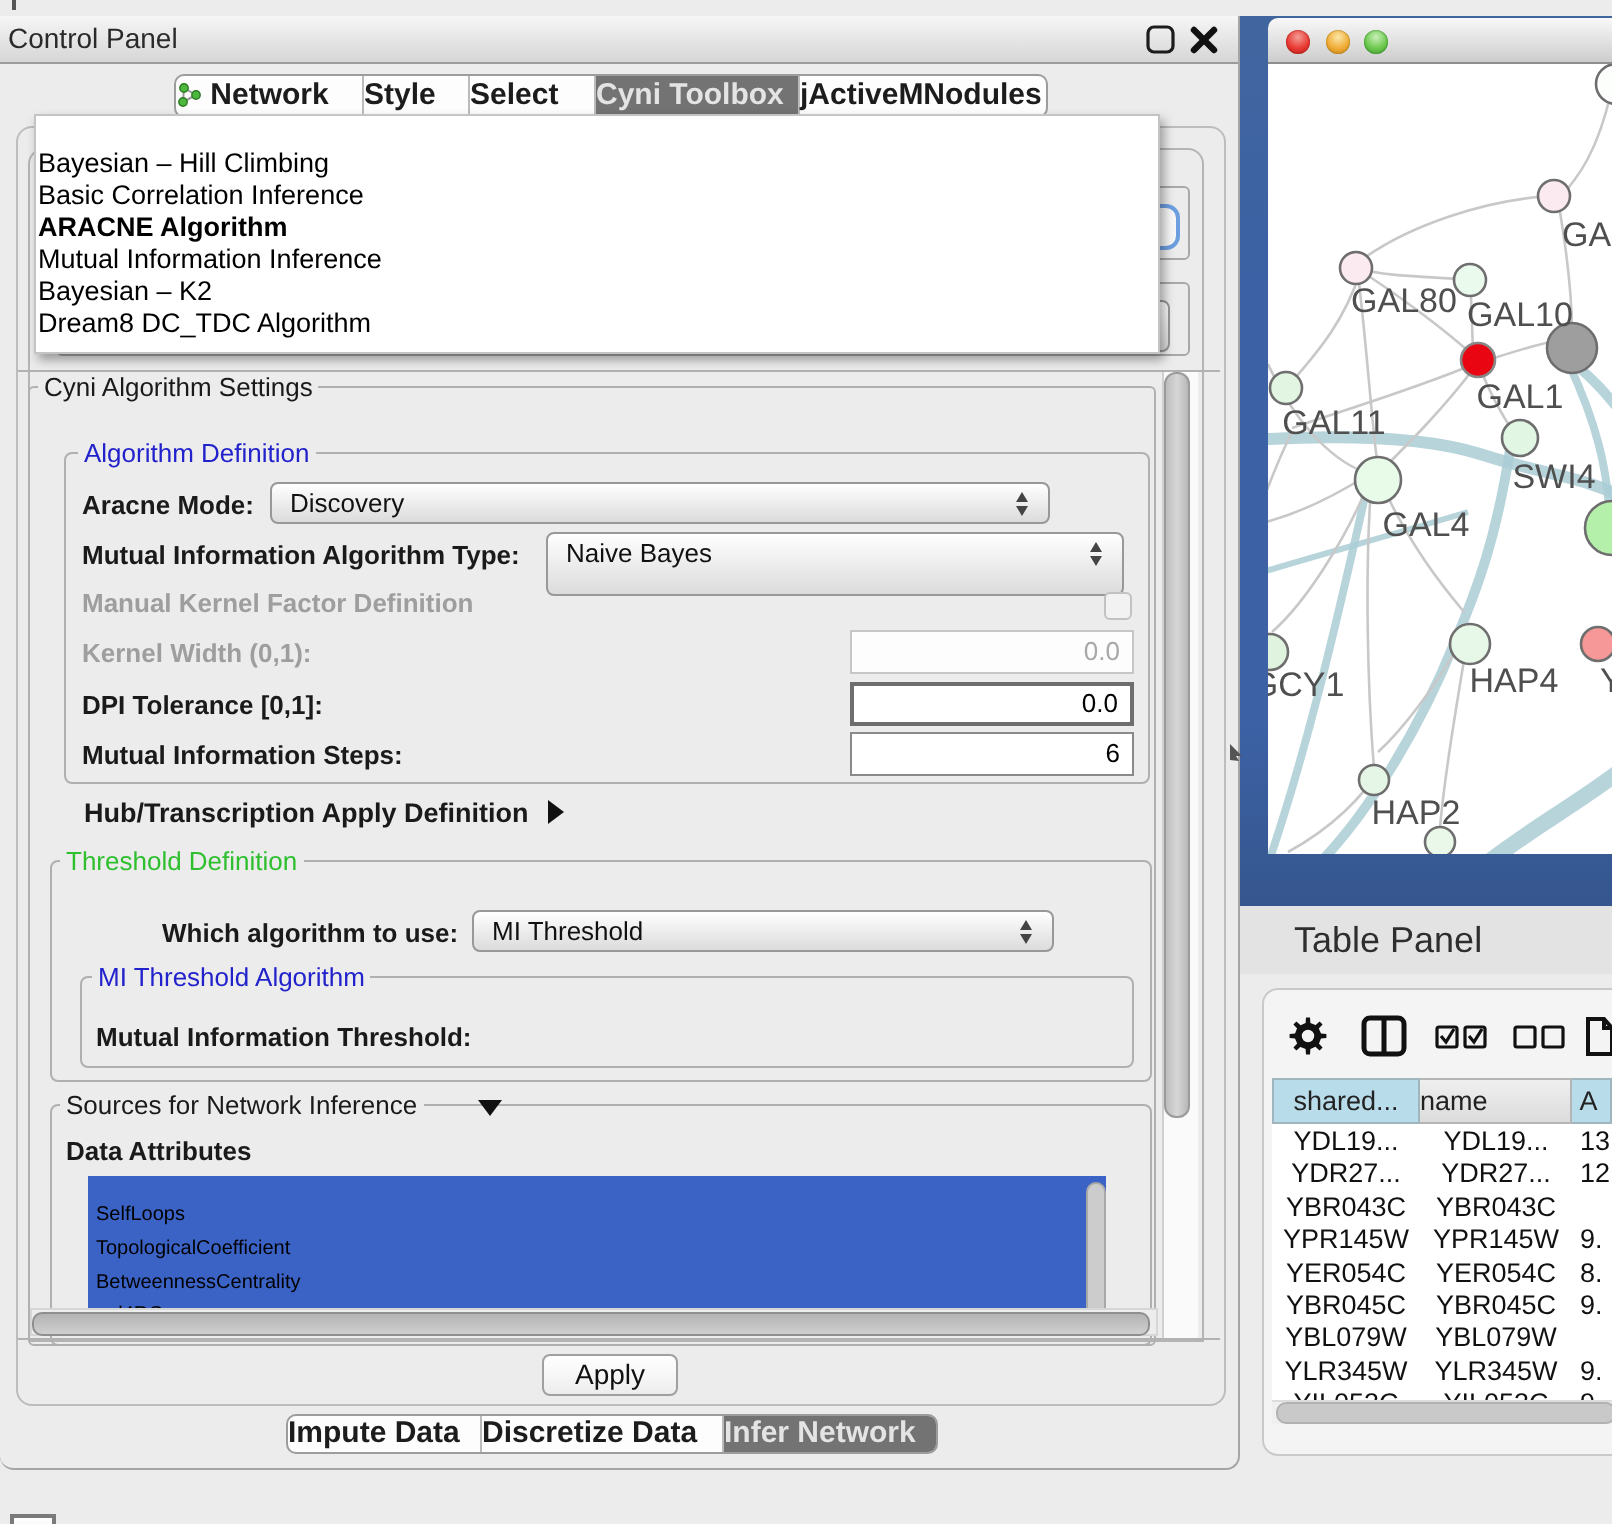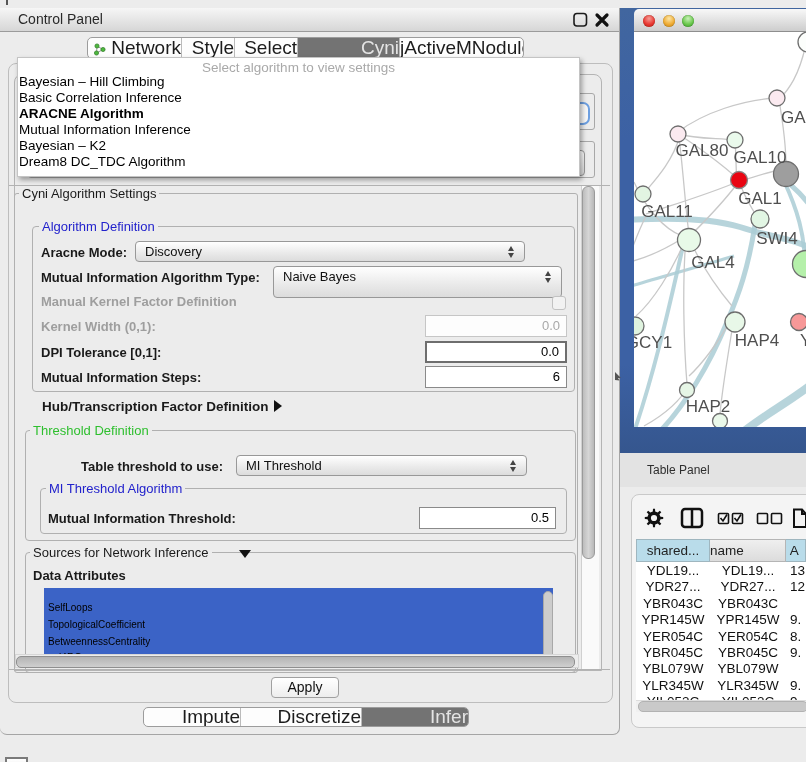--- a/index.html
+++ b/index.html
@@ -5,21 +5,21 @@
 .abs{position:absolute}
 .lbl{position:absolute;font-weight:bold;font-size:13px;color:#1a1a1a;white-space:nowrap}
 .grp{position:absolute;border:1px solid #b0b0b0;border-radius:4px}
 .glbl{position:absolute;background:#ececec;padding:0 3px;font-size:13px;white-space:nowrap}
 .fld{position:absolute;background:#fff;font-size:13px;text-align:right;box-sizing:border-box;padding:2px 6px 0 0}
 .combo{position:absolute;box-sizing:border-box;border:1px solid #989898;border-radius:4px;background:linear-gradient(#ffffff,#e9e9e9 60%,#dcdcdc);font-size:13px;color:#111}
 .combo .ct{position:absolute;left:9px;top:2px;white-space:nowrap}
 .au{position:absolute;width:0;height:0;border-left:3.5px solid transparent;border-right:3.5px solid transparent;border-bottom:5px solid #444;top:4px}
 .ad{position:absolute;width:0;height:0;border-left:3.5px solid transparent;border-right:3.5px solid transparent;border-top:5px solid #444;top:11px}
 .seg{position:absolute;display:flex;border:1px solid #9c9c9c;border-radius:5px;overflow:hidden;background:#fdfdfd;box-sizing:border-box}
-.seg div{font-size:19px;font-weight:normal;color:#1c1c1c;text-align:right;line-height:20px;border-left:1px solid #bbb}
+.seg div{font-size:15px;font-weight:bold;color:#1c1c1c;text-align:left;line-height:20px;border-left:1px solid #bbb}
 .seg div:first-child{border-left:none}
 .seg .sel{background:#737373;color:#e4e4e4}
 .trow{position:absolute;left:0;width:100%;height:17px;line-height:17px}
 .c1{position:absolute;left:0;width:74px;text-align:center}
 .c2{position:absolute;left:74px;width:76px;text-align:center}
 .c3{position:absolute;left:154px}
 </style></head>
 <body>
 <div id="root">
 
@@ -94,21 +94,21 @@
       <text x="79" y="236" text-anchor="middle">GAL4</text>
       <text x="15" y="316" text-anchor="middle">GCY1</text>
       <text x="123" y="314" text-anchor="middle">HAP4</text>
       <text x="166" y="314">YJL</text>
       <text x="74" y="380" text-anchor="middle">HAP2</text>
     </g>
   </svg>
 </div>
 
 <div class="abs" style="left:620px;top:453px;width:186px;height:309px;background:#ececec"></div>
-<div class="abs" style="left:620px;top:453px;width:186px;height:34px;background:#e3e3e3;font-size:12px;color:#2e2e2e;line-height:34px"><span style="margin-left:27px">Table Panel</span></div>
+<div class="abs" style="left:620px;top:453px;width:186px;height:34px;background:#e3e3e3;font-size:18px;color:#2e2e2e;line-height:34px"><span style="margin-left:27px">Table Panel</span></div>
 <div class="abs" style="left:631px;top:494px;width:185px;height:232px;background:#f4f4f4;border:1px solid #c9c9c9;border-radius:8px"></div>
 
 <svg class="abs" style="left:636px;top:505px" width="170" height="26" viewBox="0 0 170 26">
   <g fill="#111">
     <path fill-rule="evenodd" d="M 16.8 6.5 L 16.8 6.5 L 17.0 3.8 L 19.0 3.8 L 19.2 6.5 L 21.7 7.5 L 21.7 7.6 L 23.8 5.7 L 25.3 7.2 L 23.4 9.3 L 24.5 11.8 L 24.5 11.8 L 27.2 12.0 L 27.2 14.0 L 24.5 14.2 L 23.5 16.7 L 23.4 16.7 L 25.3 18.8 L 23.8 20.3 L 21.7 18.4 L 19.2 19.5 L 19.2 19.5 L 19.0 22.2 L 17.0 22.2 L 16.8 19.5 L 14.3 18.5 L 14.3 18.4 L 12.2 20.3 L 10.7 18.8 L 12.6 16.7 L 11.5 14.2 L 11.5 14.2 L 8.8 14.0 L 8.8 12.0 L 11.5 11.8 L 12.5 9.3 L 12.6 9.3 L 10.7 7.2 L 12.2 5.7 L 14.3 7.6 Z M 21.1 13.0 A 3.1 3.1 0 1 0 14.9 13.0 A 3.1 3.1 0 1 0 21.1 13.0 Z"></path>
   </g>
   <g fill="none" stroke="#111">
     <rect x="46" y="4" width="20" height="18" rx="3" stroke-width="2.5"></rect>
     <line x1="56" y1="4" x2="56" y2="22" stroke-width="2.5"></line>
     <rect x="82.5" y="8.5" width="10" height="10" rx="1" stroke-width="1.6"></rect>
@@ -173,21 +173,21 @@
           <span class="c3">9</span>
         </div>
   </div>
 </div>
 
 <div class="abs" style="left:636px;top:700px;width:170px;height:11px;background:#f0f0f0;border-top:1px solid #ddd"></div>
 <div class="abs" style="left:638px;top:701px;width:168px;height:9px;background:#c9c9c9;border:1px solid #b2b2b2;border-radius:5px"></div>
 
 <div class="abs" id="cpwin" style="left:0;top:8px;width:620px;height:727px;background:#ececec;border-right:1px solid #a5a5a5;border-bottom:1px solid #a5a5a5;border-bottom-left-radius:7px;border-bottom-right-radius:7px;box-sizing:border-box">
 
-  <div class="abs" style="left:0;top:0;width:619px;height:23px;background:linear-gradient(#f6f6f6,#d6d6d6);border-bottom:1px solid #9b9b9b;font-size:14px;color:#2a2a2a;line-height:23px"><span style="margin-left:18px">Control Panel</span></div>
+  <div class="abs" style="left:0;top:0;width:619px;height:23px;background:linear-gradient(#f6f6f6,#d6d6d6);border-bottom:1px solid #9b9b9b;font-size:14px;color:#2a2a2a;line-height:23px"><span style="margin-left:4px">Control Panel</span></div>
   <svg class="abs" style="left:572px;top:4px" width="40" height="16" viewBox="0 0 40 16">
     <rect x="2" y="1.5" width="12.5" height="12.5" rx="3" fill="none" stroke="#1c1c1c" stroke-width="1.6"></rect>
     <path d="M 25 3 L 35 13 M 35 3 L 25 13" stroke="#111" stroke-width="3.2" stroke-linecap="round"></path>
   </svg>
 
   <div class="seg" style="left:87px;top:29px;height:22px">
     <div style="width:93px;line-height:20px"><svg width="13" height="13" viewBox="0 0 13 13" style="vertical-align:-2px">
             <path d="M4 3 L3.5 10 M4 3 L10 6.5 M3.5 10 L10 6.5" stroke="#999" stroke-width="1"></path>
             <circle cx="4" cy="3" r="2.1" fill="#4db83e" stroke="#2c7a22" stroke-width="0.7"></circle>
             <circle cx="3.5" cy="10" r="2.1" fill="#4db83e" stroke="#2c7a22" stroke-width="0.7"></circle>
@@ -236,38 +236,37 @@
       </div>
   <div class="lbl" style="left:41px;top:286px;color:#9e9e9e">Manual Kernel Factor Definition</div>
   <div class="abs" style="left:552px;top:288px;width:12px;height:12px;border:1px solid #c2c2c2;border-radius:3px;background:#f2f2f2"></div>
   <div class="lbl" style="left:41px;top:311px;color:#9e9e9e">Kernel Width (0,1):</div>
   <div class="fld" style="left:425px;top:307px;width:142px;height:22px;border:1px solid #c6c6c6;color:#a8a8a8;background:#fdfdfd">0.0</div>
   <div class="lbl" style="left:41px;top:337px">DPI Tolerance [0,1]:</div>
   <div class="fld" style="left:425px;top:333px;width:142px;height:22px;border:2px solid #6e6e6e;padding-top:1px">0.0</div>
   <div class="lbl" style="left:41px;top:362px">Mutual Information Steps:</div>
   <div class="fld" style="left:425px;top:358px;width:142px;height:22px;border:1px solid #8a8a8a">6</div>
 
-  <div class="lbl" style="left:42px;top:391px;font-size:13.5px">Hub/Transcription Factor Definition</div>
+  <div class="lbl" style="left:42px;top:391px;font-size:13.5px">Hub/Transcription Apply Definition</div>
   <svg class="abs" style="left:272px;top:391px" width="12" height="14" viewBox="0 0 12 14">
         <path d="M 2 1 L 10 7 L 2 13 Z" fill="#111"></path>
       </svg>
 
   <div class="grp" style="left:25px;top:422px;width:549px;height:109px"></div>
   <div class="glbl" style="left:30px;top:415px;color:#2ebf2e">Threshold Definition</div>
-  <div class="lbl" style="left:81px;top:451px">Table threshold to use:</div>
+  <div class="lbl" style="left:81px;top:451px">Which algorithm to use:</div>
   <div class="combo" style="left:236px;top:447px;width:291px;height:21px">
         <span class="ct">MI Threshold</span>
         <span class="au" style="right:10px;top:4px"></span>
         <span class="ad" style="right:10px;top:11px"></span>
       </div>
 
   <div class="grp" style="left:40px;top:480px;width:525px;height:44px"></div>
   <div class="glbl" style="left:46px;top:473px;color:#2222cc">MI Threshold Algorithm</div>
   <div class="lbl" style="left:48px;top:503px">Mutual Information Threshold:</div>
-  <div class="fld" style="left:419px;top:499px;width:137px;height:22px;border:1px solid #8a8a8a">0.5</div>
 
   <div class="grp" style="left:25px;top:544px;width:549px;height:119px"></div>
   <div class="glbl" style="left:30px;top:537px;color:#1a1a1a">Sources for Network Inference</div>
   <svg class="abs" style="left:238px;top:540px" width="14" height="11" viewBox="0 0 14 11">
         <path d="M 1 2 L 13 2 L 7 10 Z" fill="#111"></path>
       </svg>
   <div class="lbl" style="left:33px;top:560px">Data Attributes</div>
 
   <div class="abs" style="left:44px;top:580px;width:509px;height:75px;background:#3b63c6;overflow:hidden">
     <div class="abs" style="left:4px;top:12px;width:400px;color:#000000;font-size:10px;line-height:16.8px">SelfLoops<br>TopologicalCoefficient<br>BetweennessCentrality<br>gal4RGexp</div>
@@ -281,21 +280,20 @@
 
   <div class="abs" style="left:271px;top:669px;width:66px;height:19px;border:1px solid #a0a0a0;border-radius:4px;background:linear-gradient(#ffffff,#ededed);font-size:14px;color:#111;text-align:center;line-height:18px">Apply</div>
 
   <div class="seg" style="left:143px;top:699px;height:20px">
     <div style="width:96px;line-height:18px">Impute Data</div>
     <div style="width:120px;line-height:18px">Discretize Data</div>
     <div class="sel" style="width:106px;line-height:18px">Infer Network</div>
   </div>
 
   <div class="abs" style="left:17px;top:49px;width:563px;height:120px;background:#fff;border:1px solid #c4c4c4;box-shadow:2px 3px 5px rgba(0,0,0,0.35);box-sizing:border-box;font-size:13.5px;color:#000">
-    <div style="position:absolute;left:0;top:2px;width:100%;text-align:center;color:#a9a9a9">Select algorithm to view settings</div>
     <div style="position:absolute;left:1px;top:16px;line-height:16px">Bayesian – Hill Climbing<br>Basic Correlation Inference<br><b>ARACNE Algorithm</b><br>Mutual Information Inference<br>Bayesian – K2<br>Dream8 DC_TDC Algorithm</div>
   </div>
 </div>
 
 <div class="abs" style="left:5px;top:757px;width:19px;height:16px;border:2px solid #7a7a7a;background:linear-gradient(#ffffff,#e0e0e0)"></div>
 
 <svg class="abs" style="left:614px;top:371px" width="8" height="10" viewBox="0 0 8 10">
       <path d="M 1 9 L 1 1 L 7 7 L 4 7 L 5.5 9.5 Z" fill="#555"></path>
     </svg>
 </div>

